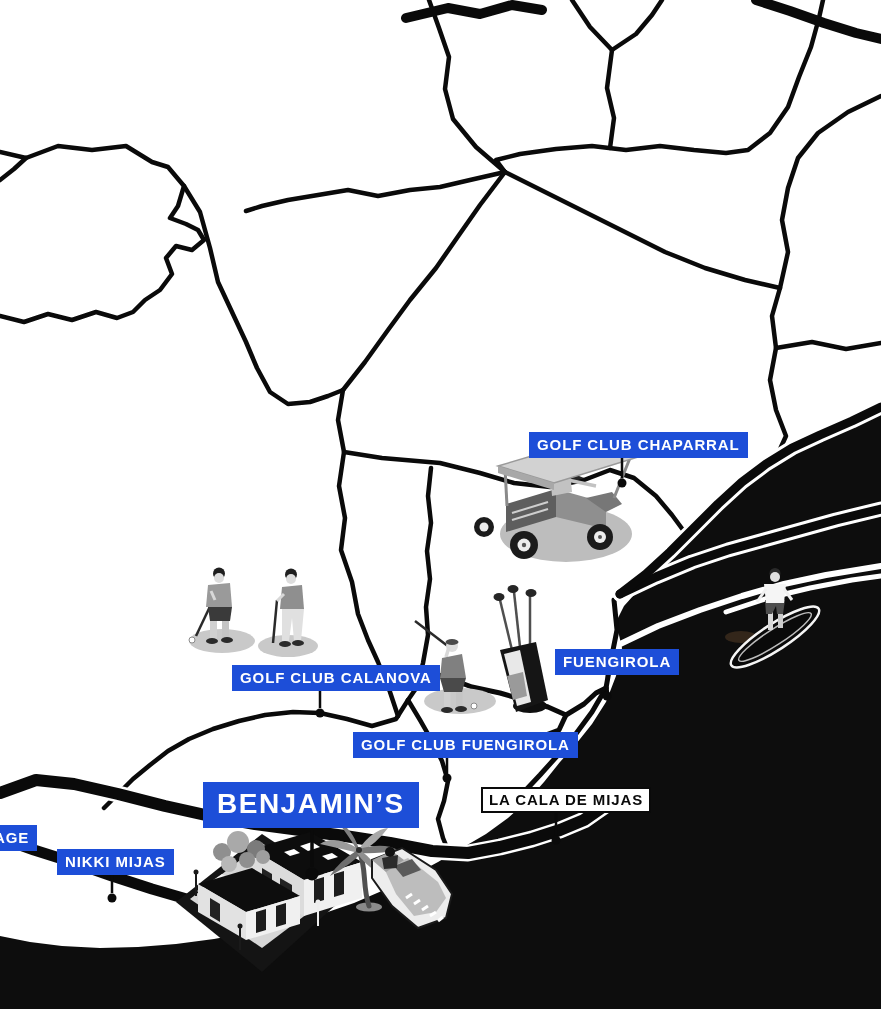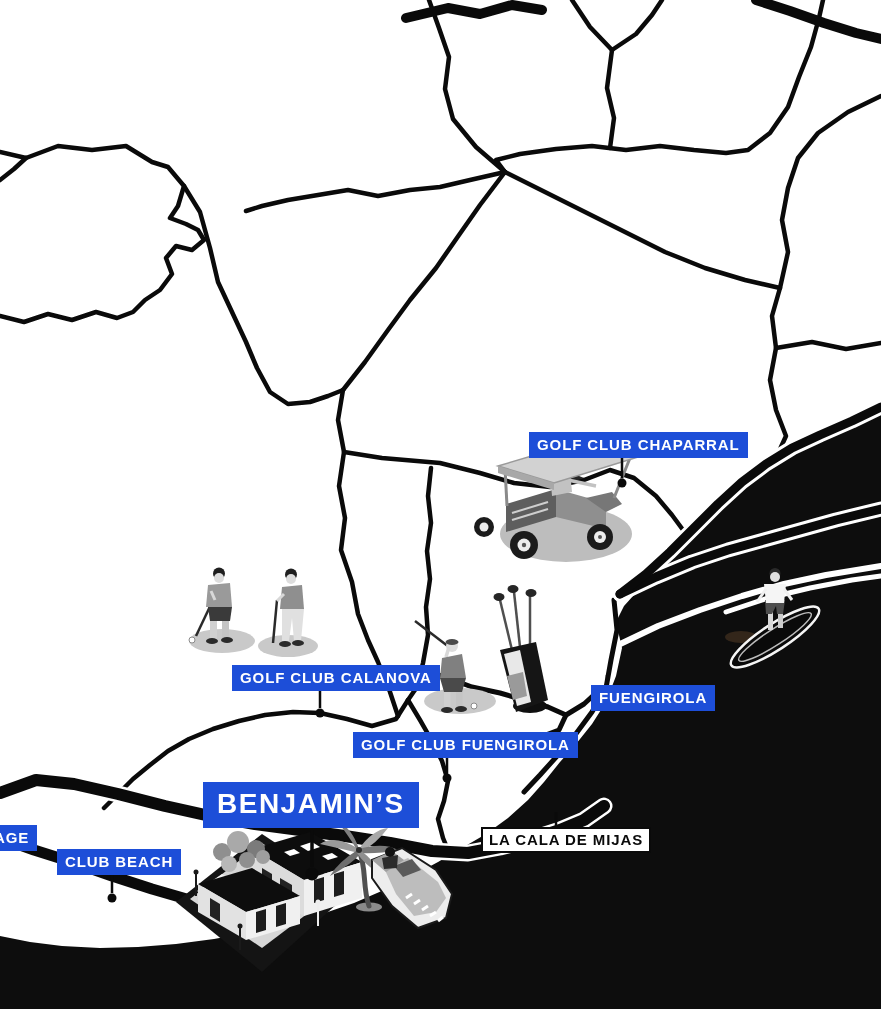--- a/index.html
+++ b/index.html
@@ -27,23 +27,23 @@
     border:2.5px solid #0a0a0a;
     padding:2px 6px 3px;
   }
   .label--xl{
     font-size:28px;
     letter-spacing:1.5px;
     padding:6px 14px 8px;
   }
   .lbl-chaparral{left:529px;top:432px;}
   .lbl-calanova{left:232px;top:665px;}
-  .lbl-fuengirola{left:555px;top:685px;margin-left:36px;}
+  .lbl-fuengirola{left:555px;top:649px;}
   .lbl-miraflores{left:353px;top:732px;}
-  .lbl-lacala{left:481px;top:787px;margin-top:40px;}
+  .lbl-lacala{left:481px;top:787px;}
   .lbl-benjamins{left:203px;top:782px;}
   .lbl-nikki{left:57px;top:849px;}
   .lbl-age{left:-14px;top:825px;}
 </style>
 </head>
 <body>
 
 <div id="map">
 
 <svg width="881" height="1009" viewBox="0 0 881 1009">
@@ -291,16 +291,16 @@
     </g>
   </g>
 </svg>
 
   <div class="label lbl-chaparral">GOLF CLUB CHAPARRAL</div>
   <div class="label lbl-calanova">GOLF CLUB CALANOVA</div>
   <div class="label lbl-fuengirola">FUENGIROLA</div>
   <div class="label lbl-miraflores">GOLF CLUB FUENGIROLA</div>
   <div class="label label--light lbl-lacala">LA CALA DE MIJAS</div>
   <div class="label label--xl lbl-benjamins">BENJAMIN’S</div>
-  <div class="label lbl-nikki">CLUB BEACH</div>
+  <div class="label lbl-nikki">NIKKI MIJAS</div>
   <div class="label lbl-age">AGE</div>
 
 </div>
 
 </body></html>

